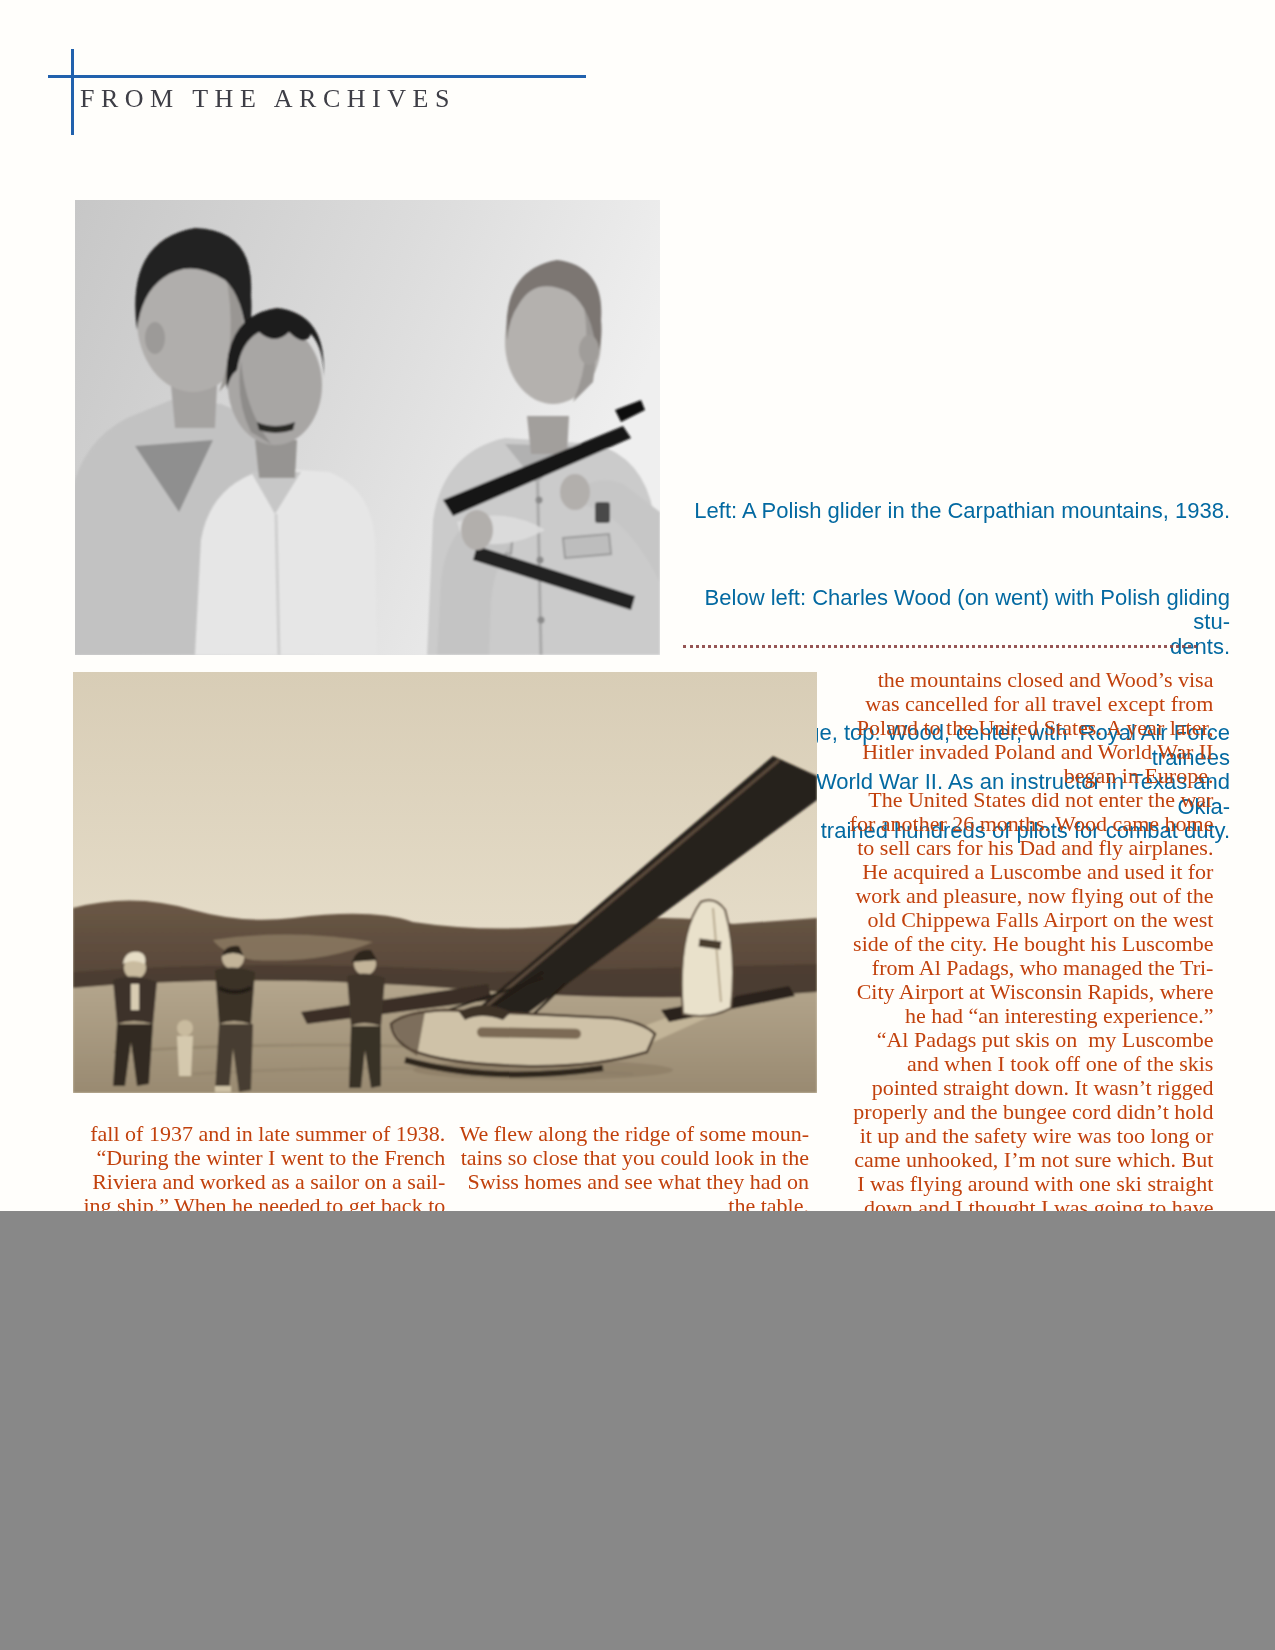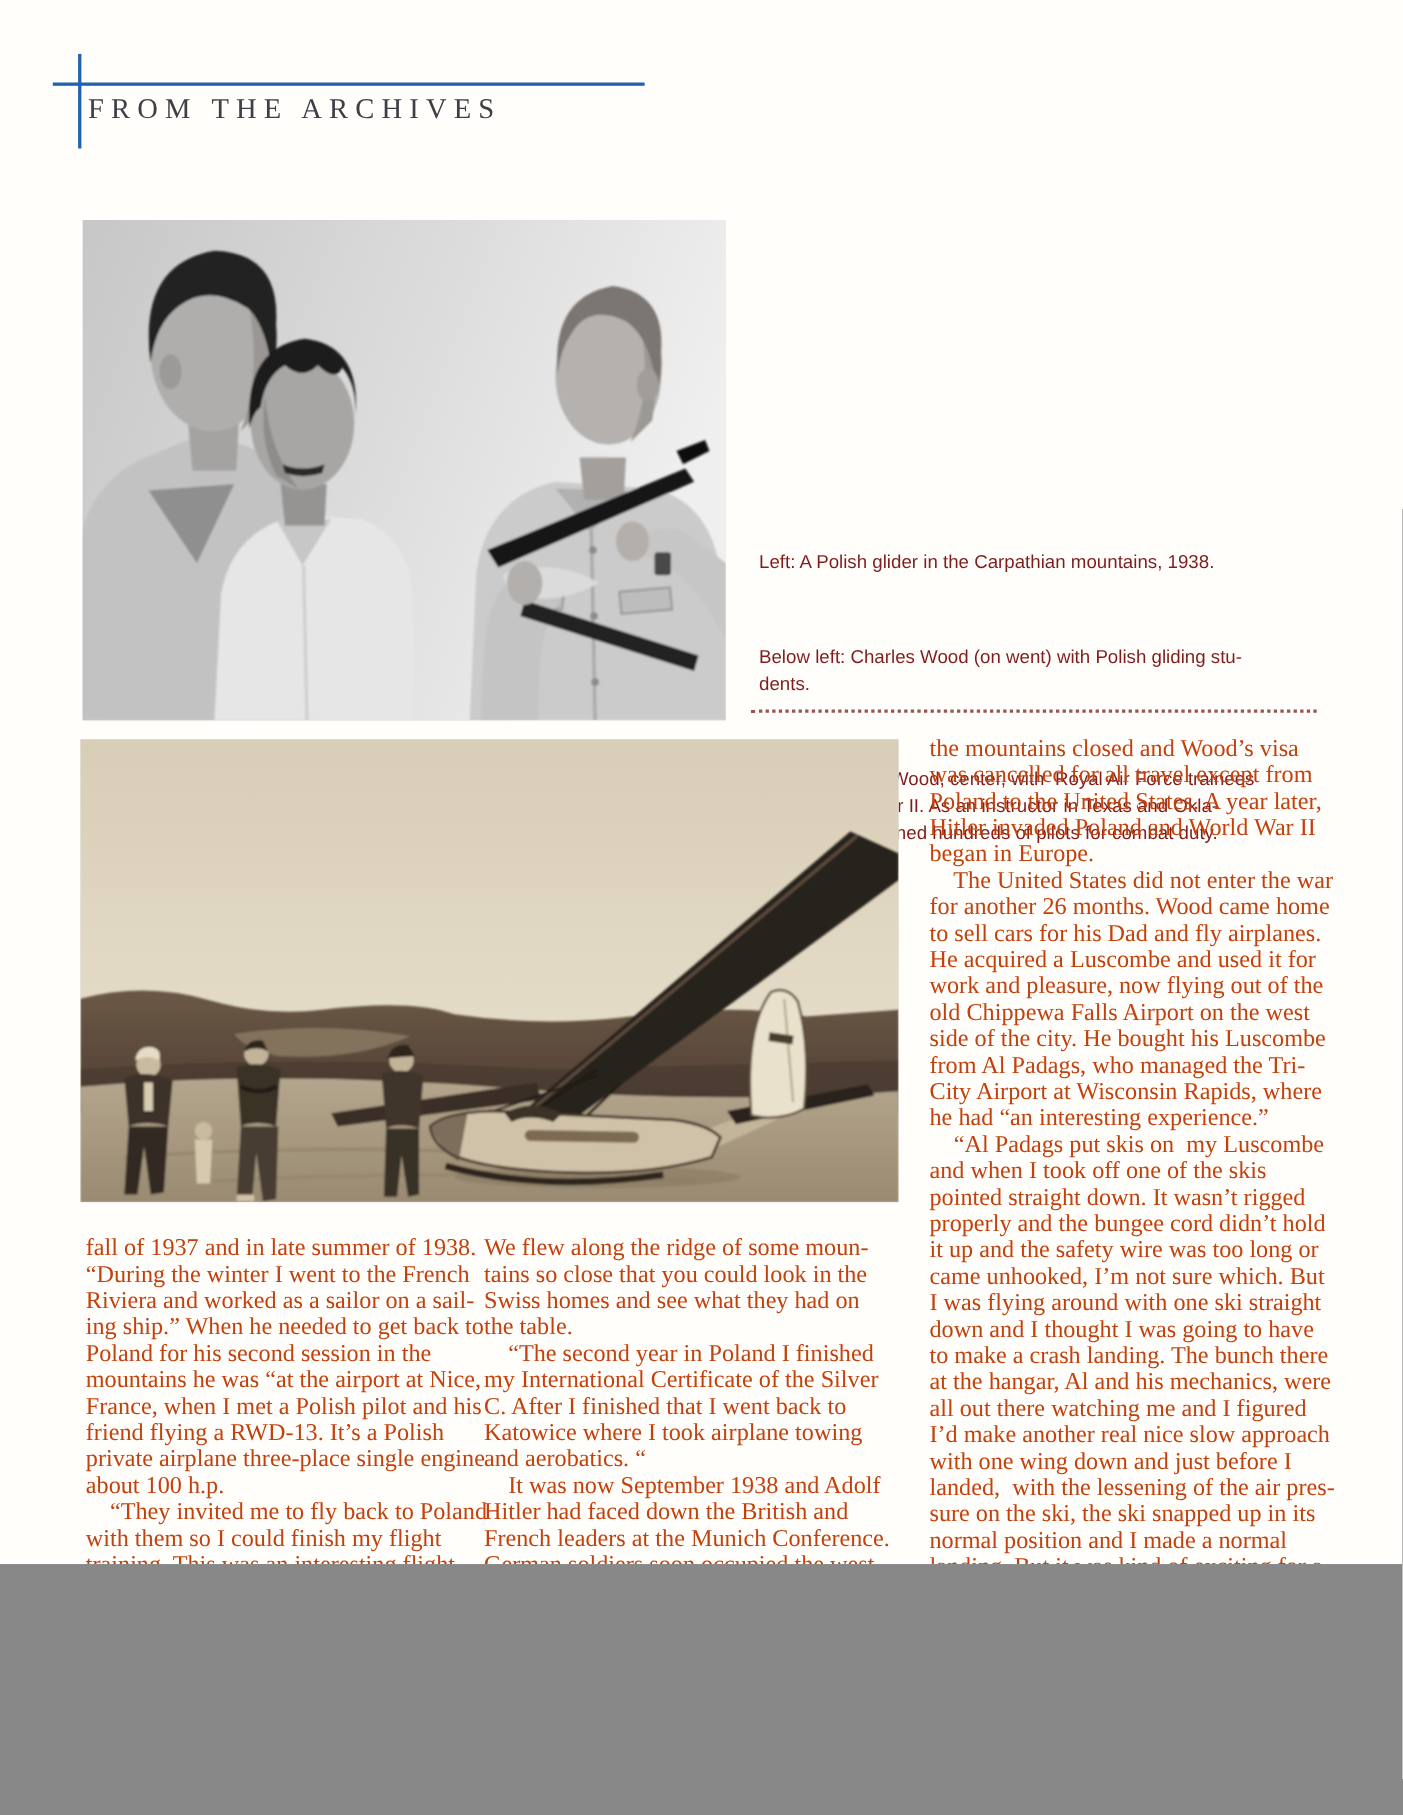--- a/index.html
+++ b/index.html
@@ -1,38 +1,38 @@
 <!DOCTYPE html>
 <html><head>
 <meta charset="utf-8">
 <style>
   html,body { margin:0; padding:0; background:#888; }
   .page {
-    position:relative; width:1275px; height:1422px; margin:0 auto;
+    position:relative; width:1275px; height:1211px; margin:0 auto;
     background:#fffefb; overflow:hidden;
-    font-family:"Liberation Serif","DejaVu Serif",serif; color:#242424;
+    font-family:"Liberation Serif","DejaVu Serif",serif; color:#242424;text-align:right;
   }
   
   .rule-h { position:absolute; left:48px; top:75px; width:538px; height:3px; background:#2161ad; }
   .rule-v { position:absolute; left:71px; top:49px; width:3px; height:86px; background:#2161ad; }
   .section-title {
     position:absolute; left:80px; top:84px; margin:0;
     font-size:26px; font-weight:400; letter-spacing:6.5px; color:#3e3e46;
     font-family:"Liberation Serif","DejaVu Serif",serif; white-space:nowrap;
   }
   
   .photo { position:absolute; overflow:hidden; background:#ddd; }
   .photo svg { display:block; }
   .photo1 { left:75px; top:200px; width:585px; height:455px; }
   .photo2 { left:73px; top:672px; width:744px; height:421px; }
   
   .captions {
     position:absolute; left:690px; top:450px; width:540px;
     font-family:"Liberation Sans","DejaVu Sans",sans-serif;
-    font-size:17px; line-height:24.5px; color:#7f1d1d; white-space:pre-wrap;
+    font-size:22px; line-height:24.5px; color:#0369a1; white-space:pre-wrap;
   }
   .captions p { margin:0 0 13px 0; }
   
   .dotted { position:absolute; height:0; border-top:3px dotted #8a4343; opacity:.9; }
   .dotted1 { left:683px; top:645px; width:514px; }
   .dotted2 { left:68px; top:1550px; width:1129px; }
   
   .col {
     position:absolute; font-size:22px; line-height:24px;
     color:#c2410c; white-space:pre;

